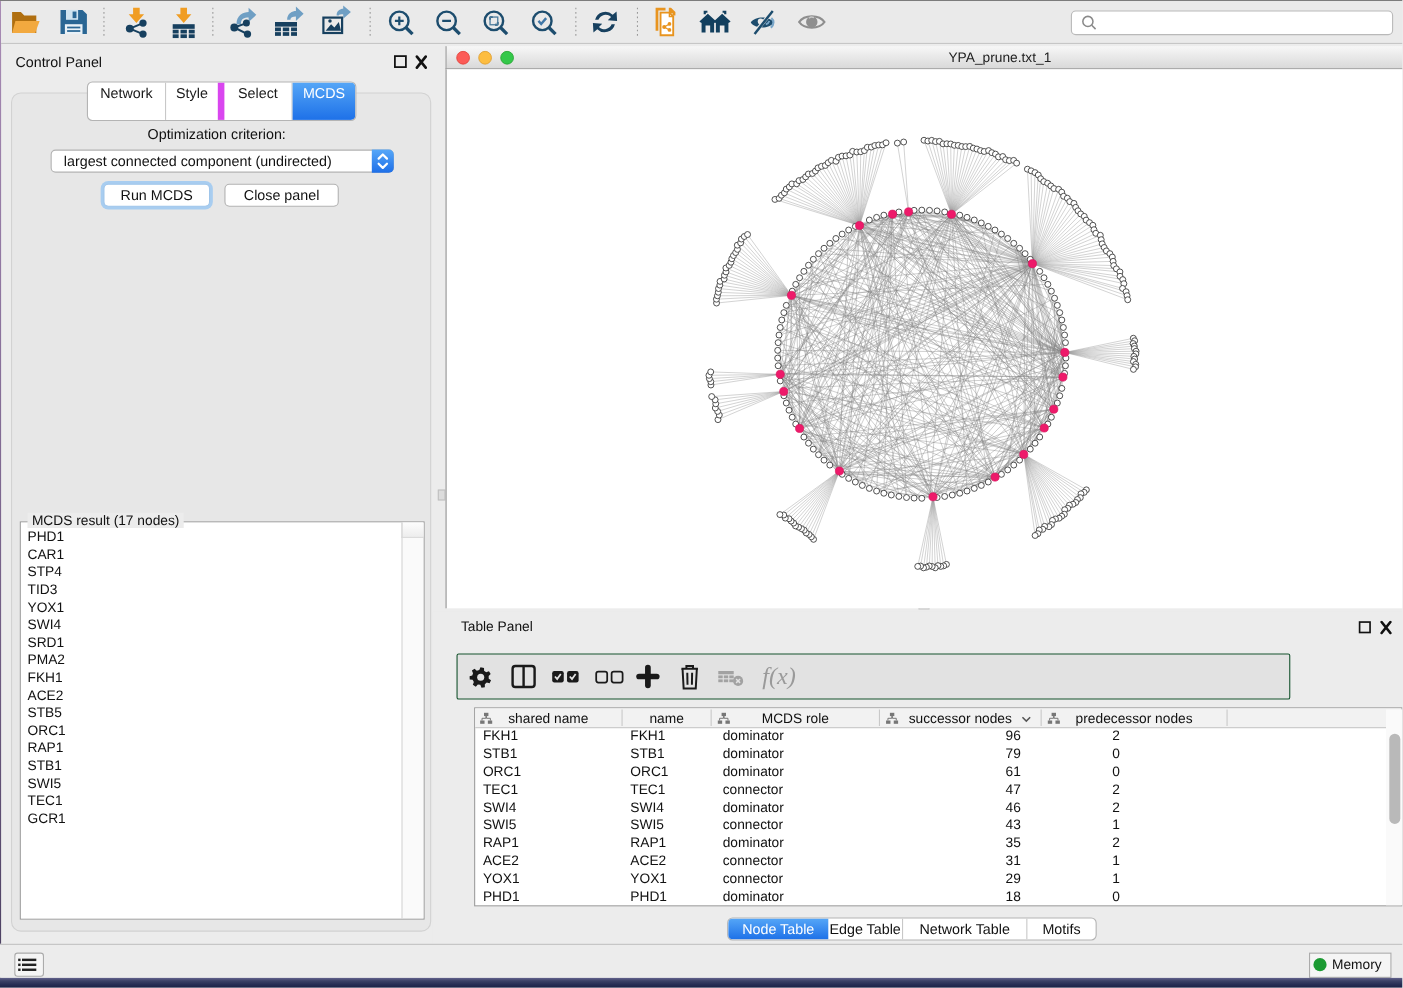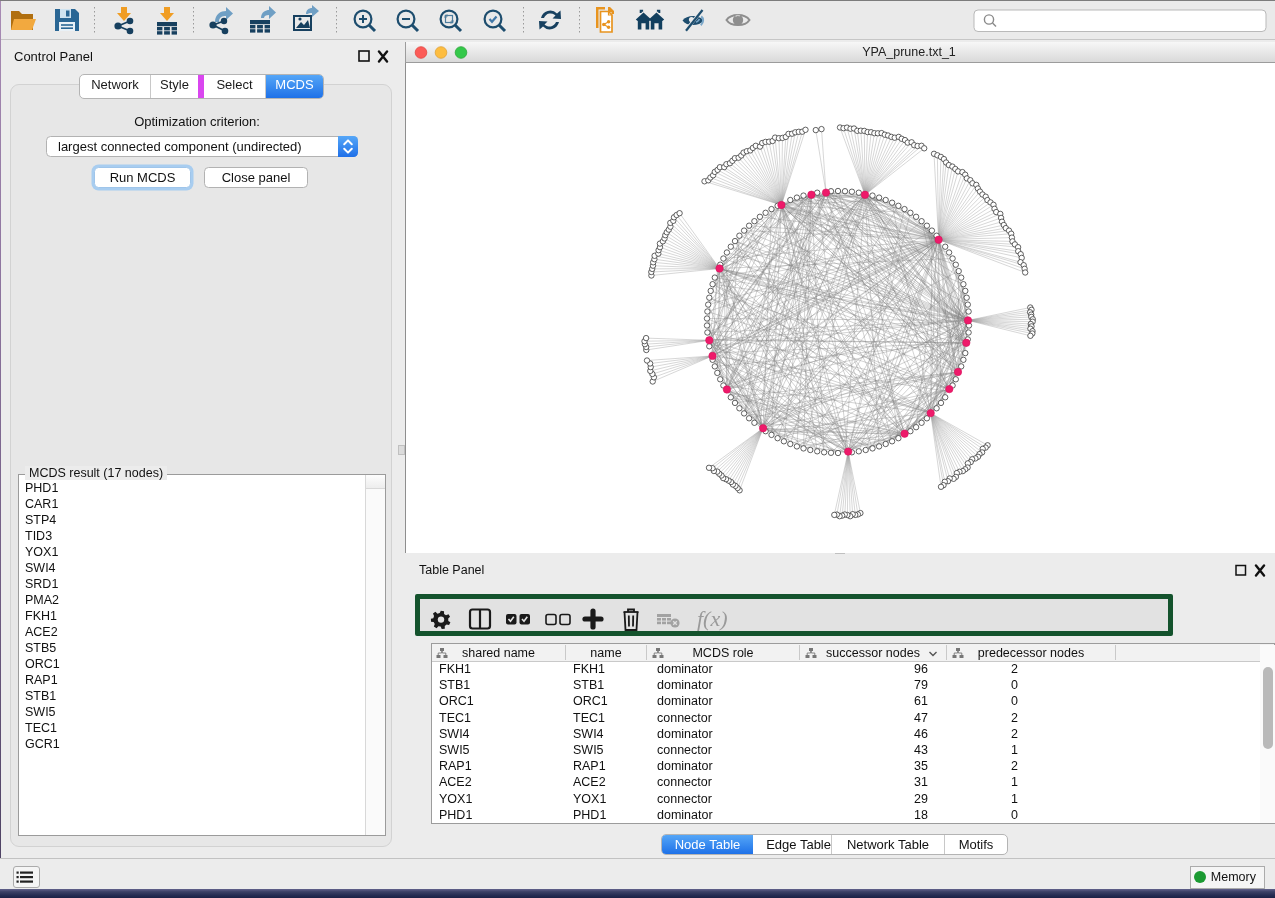--- a/index.html
+++ b/index.html
@@ -175,21 +175,21 @@
 
 <div class="abs" style="left:1px;top:41px;width:392px;height:817px">
   <div class="abs" style="left:13px;top:8px;font-size:13px;color:#111">Control Panel</div>
   <svg class="abs" style="left:357px;top:9px" width="32" height="13" viewBox="0 0 32 13">
     <rect x="1" y="1" width="10" height="10" fill="none" stroke="#111" stroke-width="1.6"></rect>
     <path d="M21,1.5 L29,11.5 M29,1.5 L21,11.5" stroke="#111" stroke-width="2.4" stroke-linecap="round"></path>
   </svg>
 
   <div class="abs" style="left:9px;top:43px;width:382px;height:763px;background:#e7e7e7;border:1px solid #d2d2d2;border-radius:9px"></div>
 
-  <div class="abs" style="left:78px;top:33px;height:25px;display:flex;font-size:13px;border:1px solid #b4b4b4;border-radius:5px;overflow:hidden;background:#fff">
+  <div class="abs" style="left:78px;top:33px;height:36px;display:flex;font-size:13px;border:1px solid #b4b4b4;border-radius:5px;overflow:hidden;background:#fff">
     <div style="width:71px;text-align:center;line-height:19px;border-right:1px solid #c8c8c8">Network</div>
     <div style="width:53px;text-align:center;line-height:19px;border-right:6px solid #d946ef">Style</div>
     <div style="width:62px;text-align:center;line-height:19px;border-right:1px solid #c8c8c8">Select</div>
     <div style="width:57px;text-align:center;line-height:19px;background:linear-gradient(#55a6f7,#1e71e8);color:#fff">MCDS</div>
   </div>
 
   <div class="abs" style="left:45px;top:95px;width:312px;height:21px;background:#fff;border:1px solid #b2b2b2;border-radius:4.5px;font-size:13px;line-height:19px;padding-left:11px;color:#111">largest connected component (undirected)
     <div class="abs" style="right:-1px;top:-1px;width:20px;height:21px;background:linear-gradient(#56a7f8,#1e6fe8);border-radius:0 4.5px 4.5px 0">
       <svg width="20" height="21" viewBox="0 0 20 21">
           <path d="M6.2,8.2 L10,4.4 L13.8,8.2 M6.2,12.8 L10,16.6 L13.8,12.8" fill="none" stroke="#fff" stroke-width="2" stroke-linecap="round" stroke-linejoin="round"></path>
@@ -553,21 +553,21 @@
   </div>
 </div>
 
 <div class="abs" style="left:393px;top:556px;width:882px;height:302px;background:#ececec">
   <div class="abs" style="left:26px;top:7px;font-size:12.5px;color:#111">Table Panel</div>
   <svg class="abs" style="left:832px;top:8px" width="42" height="13" viewBox="0 0 42 13">
     <rect x="11" y="1.5" width="9.5" height="9.5" fill="none" stroke="#111" stroke-width="1.5"></rect>
     <path d="M31,1.5 L39,11.5 M39,1.5 L31,11.5" stroke="#111" stroke-width="2.4" stroke-linecap="round"></path>
   </svg>
 
-  <div class="abs" style="left:22px;top:38px;width:758px;height:42px;background:#e2e2e2;border:5px solid #14532d;border-radius:2px">
+  <div class="abs" style="left:22px;top:38px;width:758px;height:42px;background:#e2e2e2;border:1px solid #14532d;border-radius:2px">
     <svg width="1252" height="40" viewBox="0 0 1252 40">
       <g transform="translate(21,20)" fill="#1a1a1a">
         <path d="M-2,-10 L2,-10 L2.6,-6.8 L5.2,-5.6 L8,-7.4 L10.4,-4.6 L8.6,-2 L9.2,0.8 L12,2 L11,5.6 L7.8,5.4 L6,7.6 L6.6,10.8 L3,12 L1.2,9.2 L-1.6,9.2 L-3.4,12 L-7,10.6 L-6.4,7.4 L-8.2,5.2 L-11.4,5.4 L-12.2,1.8 L-9.4,0.6 L-9,-2.2 L-10.8,-4.8 L-8.2,-7.4 L-5.4,-5.6 L-2.8,-6.8 Z" transform="rotate(10) scale(0.82)"></path>
         <circle cx="0" cy="0.6" r="3.2" fill="#e2e2e2"></circle>
       </g>
       <g transform="translate(60,20)">
         <rect x="-10" y="-9.5" width="20" height="19" rx="2.5" fill="none" stroke="#1a1a1a" stroke-width="2.2"></rect>
         <line x1="0" y1="-9.5" x2="0" y2="9.5" stroke="#1a1a1a" stroke-width="2.2"></line>
       </g>
       <g transform="translate(98,20)">
@@ -727,21 +727,21 @@
           <span class="abs" style="left:530px;width:56px;text-align:right">0</span>
         </div>
       </div>
 
     <div class="abs" style="left:828px;top:1px;width:15px;height:178px;background:#fafafa"></div>
     <div class="abs" style="left:830.5px;top:23px;width:10px;height:82px;background:#b9b9b9;border-radius:5px"></div>
   </div>
 
   <div class="abs" style="left:268px;top:278px;height:21px;display:flex;font-size:13px;border:1px solid #b4b4b4;border-radius:5px;overflow:hidden;background:#fff;color:#111">
     <div style="width:91px;text-align:center;line-height:19px;background:linear-gradient(#55a6f7,#1e71e8);color:#fff">Node Table</div>
-    <div style="width:79px;text-align:right;line-height:19px;border-right:1px solid #c8c8c8">Edge Table</div>
+    <div style="width:68px;text-align:center;line-height:19px;border-right:1px solid #c8c8c8">Edge Table</div>
     <div style="width:113px;text-align:center;line-height:19px;border-right:1px solid #c8c8c8">Network Table</div>
     <div style="width:62px;text-align:center;line-height:19px">Motifs</div>
   </div>
 </div>
 
 <div class="abs" style="left:0;top:858px;width:1275px;height:31px;background:#ececec;border-top:1px solid #c2c2c2">
   <div class="abs" style="left:13px;top:7px;width:27px;height:22px;background:#f5f5f5;border:1px solid #ababab;border-radius:3px">
     <svg width="25" height="20" viewBox="0 0 25 20">
       <g fill="#222">
         <rect x="6" y="4.5" width="13" height="2.2"></rect>

